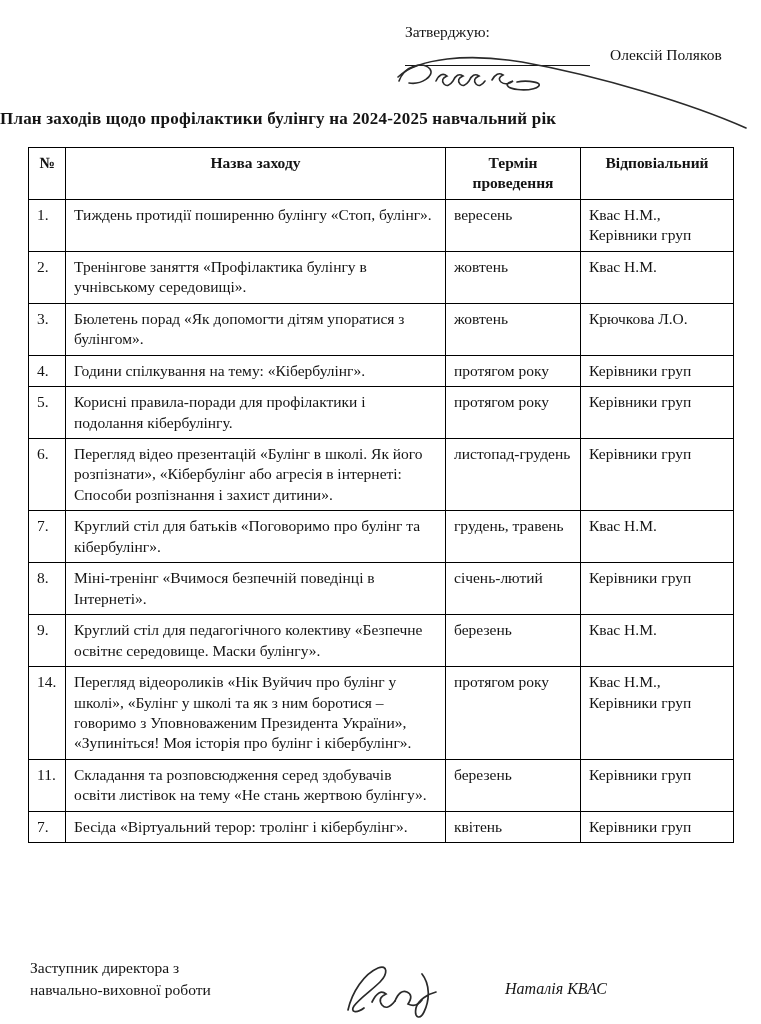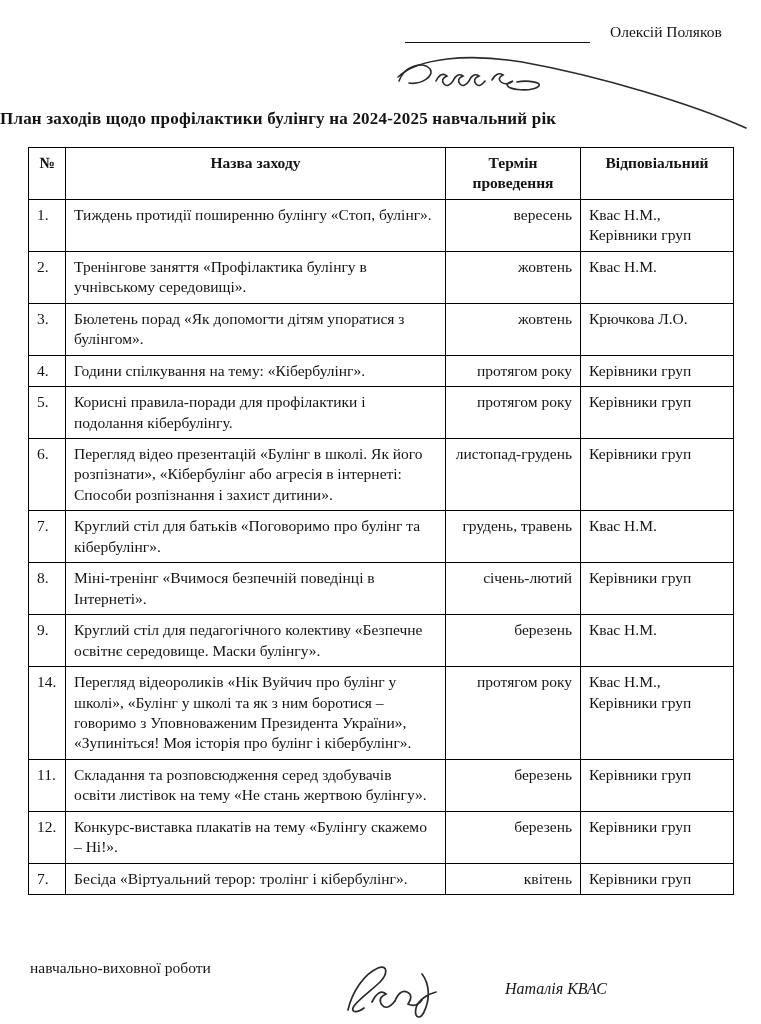--- a/index.html
+++ b/index.html
@@ -38,21 +38,21 @@
     border:1.6px solid #000000;
   }
   table.plan th{
     font-weight:bold;text-align:center;vertical-align:top;
     padding:5px 6px;height:40px;
   }
   table.plan td{
     vertical-align:top;padding:5px 8px;
   }
   td.c-num{padding-left:7px;padding-right:2px;}
-  td.c-term{text-align:right;padding-left:4px;padding-right:4px;}
+  td.c-term{text-align:left;padding-left:4px;padding-right:4px;}
   
   svg.overlay{position:absolute;pointer-events:none;}
   #top-flourish{left:0;top:0;}
   #bottom-signature{left:338px;top:948px;}
   
   .signoff{
     position:absolute;left:30px;top:957px;
     font-size:15.5px;line-height:22px;
   }
   .signoff-name{
@@ -60,20 +60,21 @@
     font-size:16px;
     font-style:italic;
   }
 </style>
 </head>
 <body>
 
 <div class="page">
 
   <div class="approval">
+    <div>Затверджую:</div>
     <div>
       <span class="sig-line"></span><span class="approver-name">Олексій Поляков</span>
     </div>
   </div>
 
   <svg id="top-flourish" class="overlay" width="761" height="150" viewBox="0 0 761 150">
     <g fill="none" stroke="#2a2a2a" stroke-width="1.6" stroke-linecap="round">
 
       <path d="M 398,77 C 418,58 468,53 522,62 C 600,76 692,104 746,128"></path>
 
@@ -161,35 +162,30 @@
         <td class="c-term">протягом року</td>
         <td>Квас Н.М., Керівники груп</td>
       </tr>
       <tr>
         <td class="c-num">11.</td>
         <td>Складання та розповсюдження серед здобувачів освіти листівок на тему «Не стань жертвою булінгу».</td>
         <td class="c-term">березень</td>
         <td>Керівники груп</td>
       </tr>
       <tr>
-        <td class="c-num">12.</td>
-        <td>Конкурс-виставка плакатів на тему «Булінгу скажемо – Ні!».</td>
-        <td class="c-term">березень</td>
-        <td>Керівники груп</td>
-      </tr>
-      <tr>
         <td class="c-num">7.</td>
         <td>Бесіда «Віртуальний терор: тролінг і кібербулінг».</td>
         <td class="c-term">квітень</td>
         <td>Керівники груп</td>
       </tr>
     </tbody>
   </table>
 
   <div class="signoff">
+    <div>Заступник директора з</div>
     <div>навчально-виховної роботи</div>
   </div>
 
   <svg id="bottom-signature" class="overlay" width="130" height="76" viewBox="0 0 130 76">
     <g fill="none" stroke="#2a2a2a" stroke-width="1.7" stroke-linecap="round">
       <path d="M 10,62 C 14,44 26,26 40,20 C 50,16 50,26 42,34 C 34,42 22,50 16,58 C 12,64 18,66 26,60"></path>
       <path d="M 34,54 q 7,-14 14,-8 q -9,4 -4,11 q 5,6 13,-4"></path>
       <path d="M 57,53 q 5,-12 12,-9 q 7,3 1,12 q 8,4 14,-4"></path>
       <path d="M 84,26 C 92,36 92,52 86,64 C 82,72 76,70 78,60 C 80,52 90,46 98,44"></path>
     </g>

